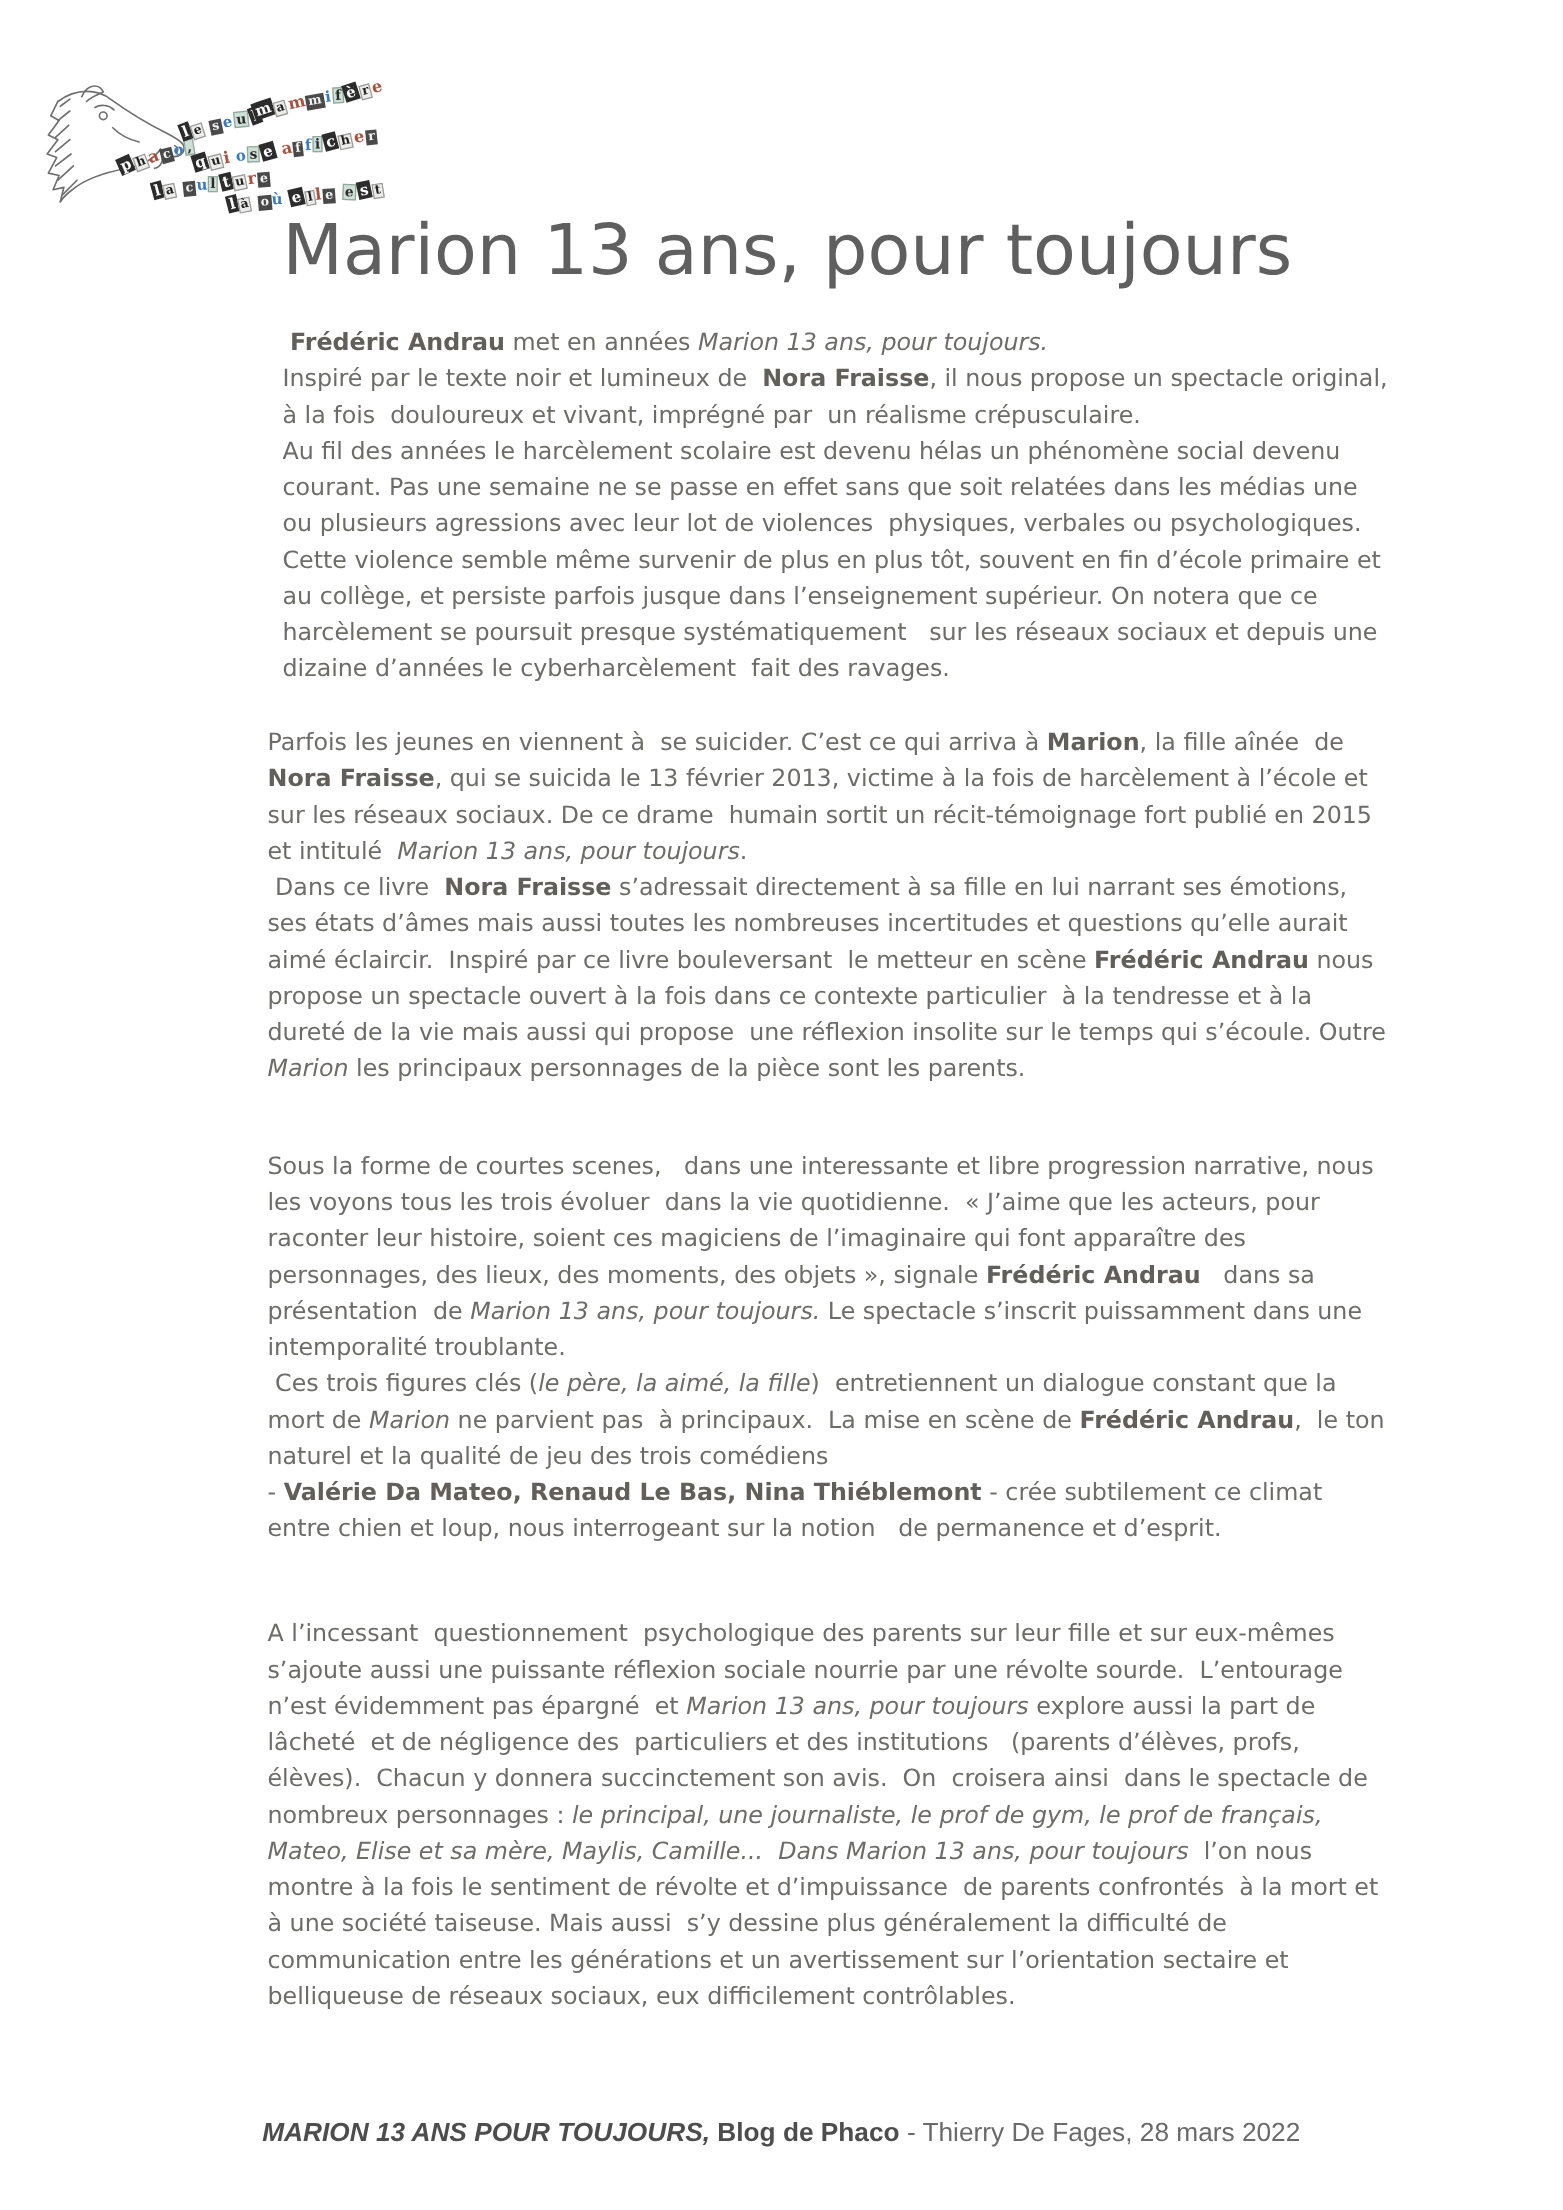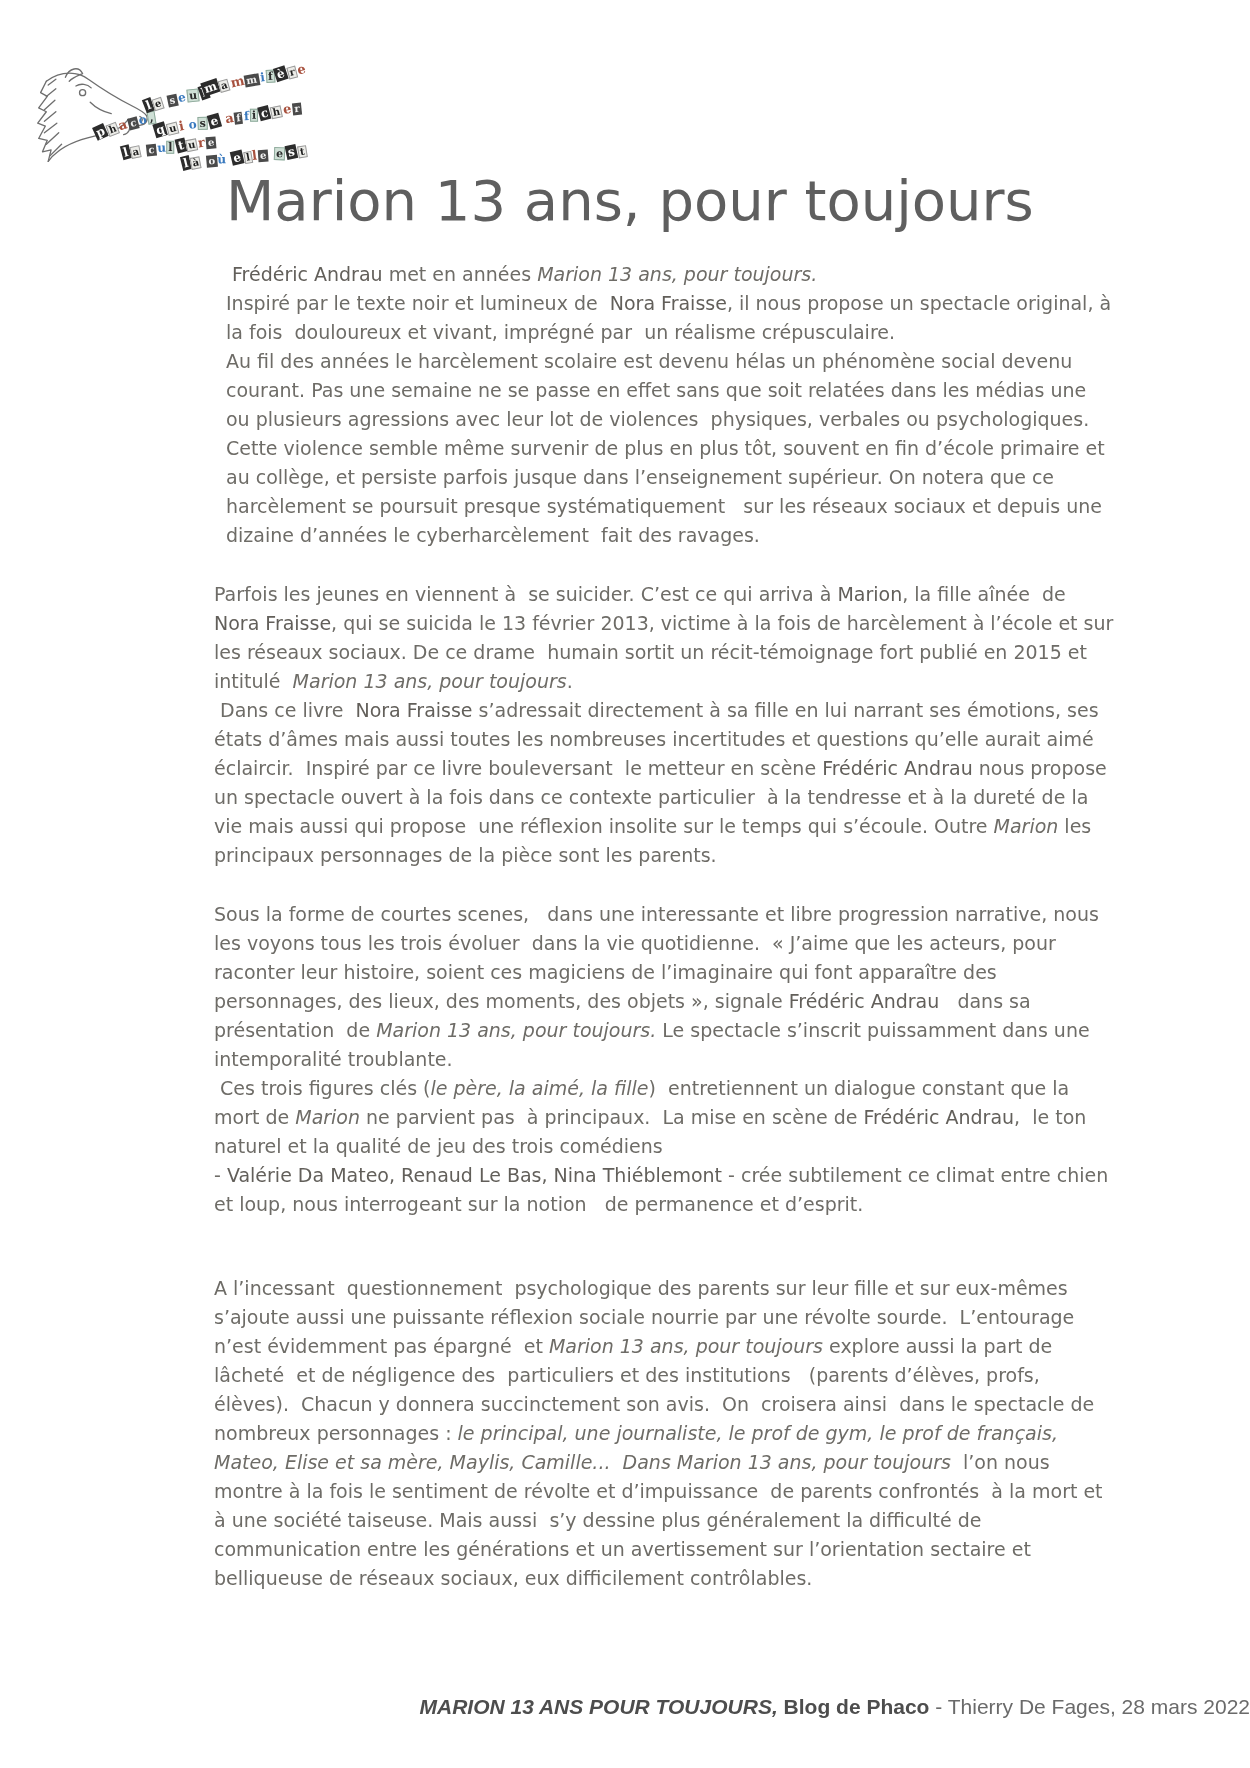--- a/index.html
+++ b/index.html
@@ -22,27 +22,27 @@
   .rl-3{background:#4a4a4a;color:#f2f2f2;padding:1px 2px;font-size:10px;}
   .rl-4{color:#3a7abf;font-size:12px;}
   .rl-5{background:#cfe0d6;color:#2b2b2b;border:1px solid #8faa9c;padding:0 1px;font-size:11px;}
   .rsp{display:inline-block;width:4px;}
   
   .content{position:absolute;left:214px;top:170px;width:900px;}
   .title{margin:0 0 0 12px;font-size:56px;line-height:62px;font-weight:400;color:#5f5f5f;
          white-space:nowrap;overflow:hidden;letter-spacing:0;}
   .para{margin:0 0 30px 0;font-size:19px;line-height:29px;color:#6e6c67;white-space:pre-wrap;
         text-align:left;}
-  .para .b{font-weight:normal;color:#625f5a;}
+  .para .b{font-weight:bold;color:#625f5a;}
   .para .i{font-style:italic;}
   .p1{margin-top:28px;padding-left:12px;}
-  .p3{margin-top:30px;}
+  .p3{margin-top:49px;}
   .p4{margin-top:55px;}
   
-  .footer{position:absolute;left:0;top:1695px;width:1250px;text-align:right;
+  .footer{position:absolute;left:0;top:1695px;width:1250px;text-align:center;
           font-family:"Liberation Sans",sans-serif;font-size:21px;color:#6a6a6a;}
   .footer .b{font-weight:bold;color:#4d4d4d;}
   .footer .i{font-style:italic;}
 </style>
 </head>
 <body>
 
 <div class="page">
 
   <header class="logo">

